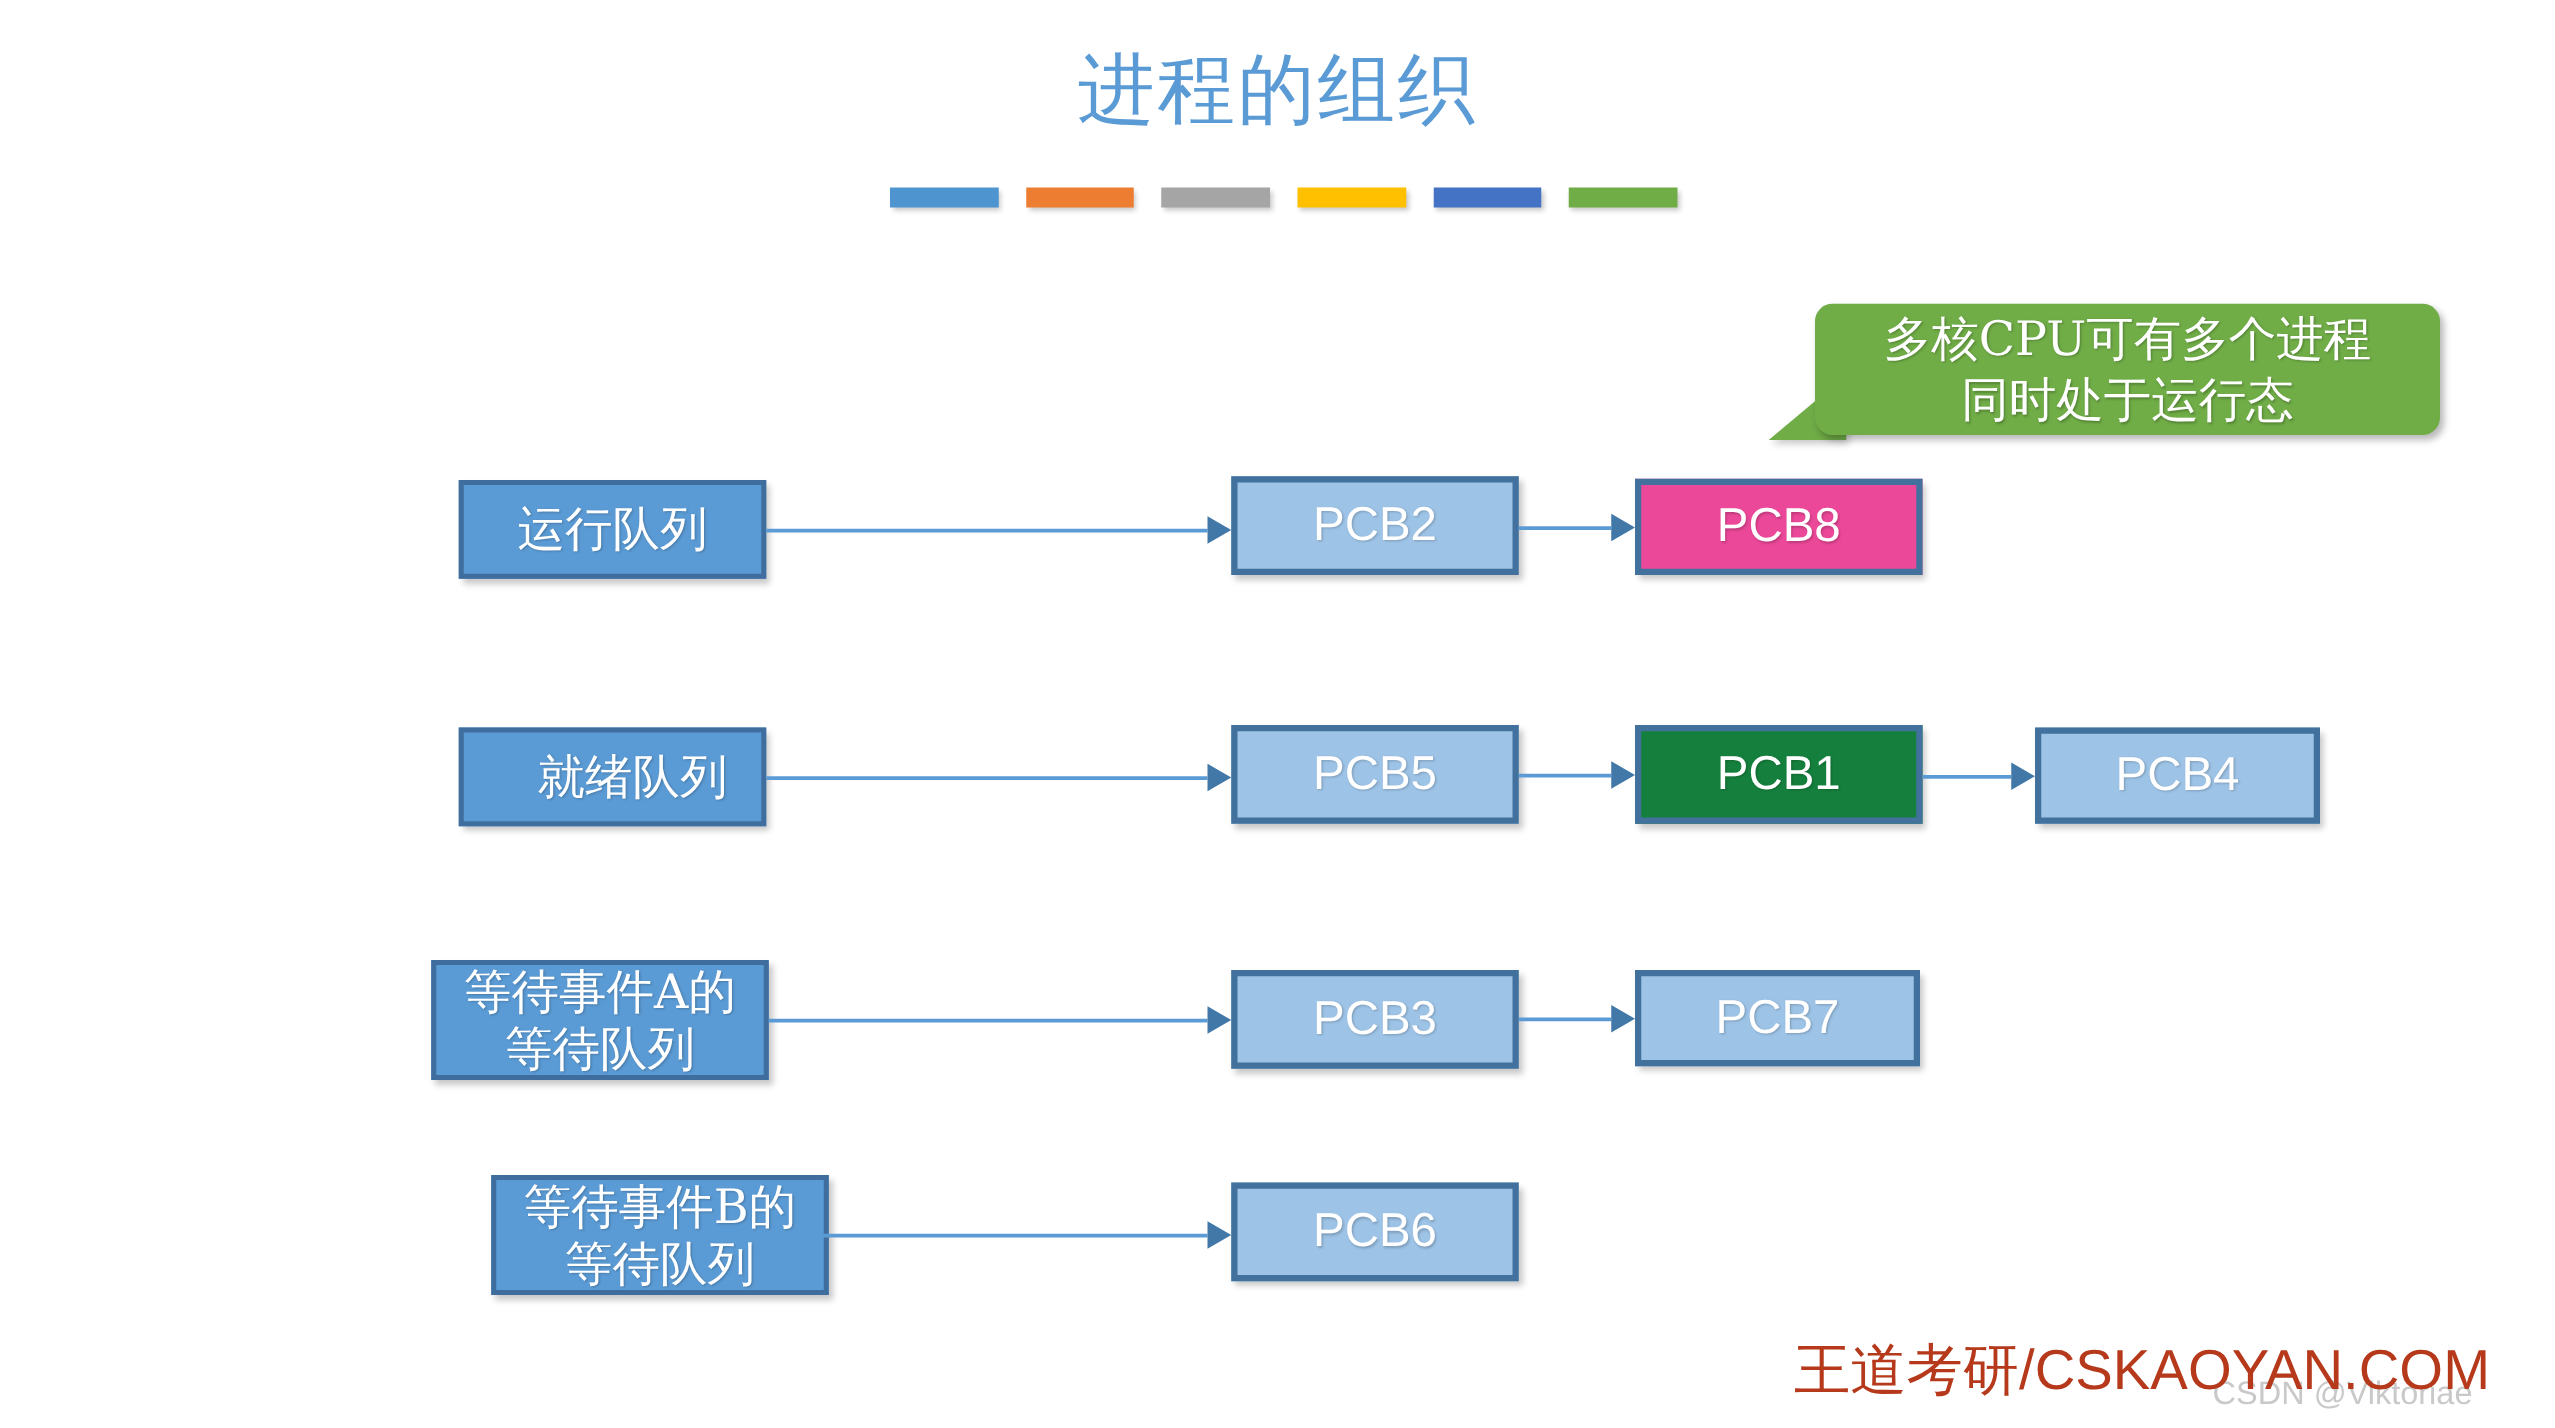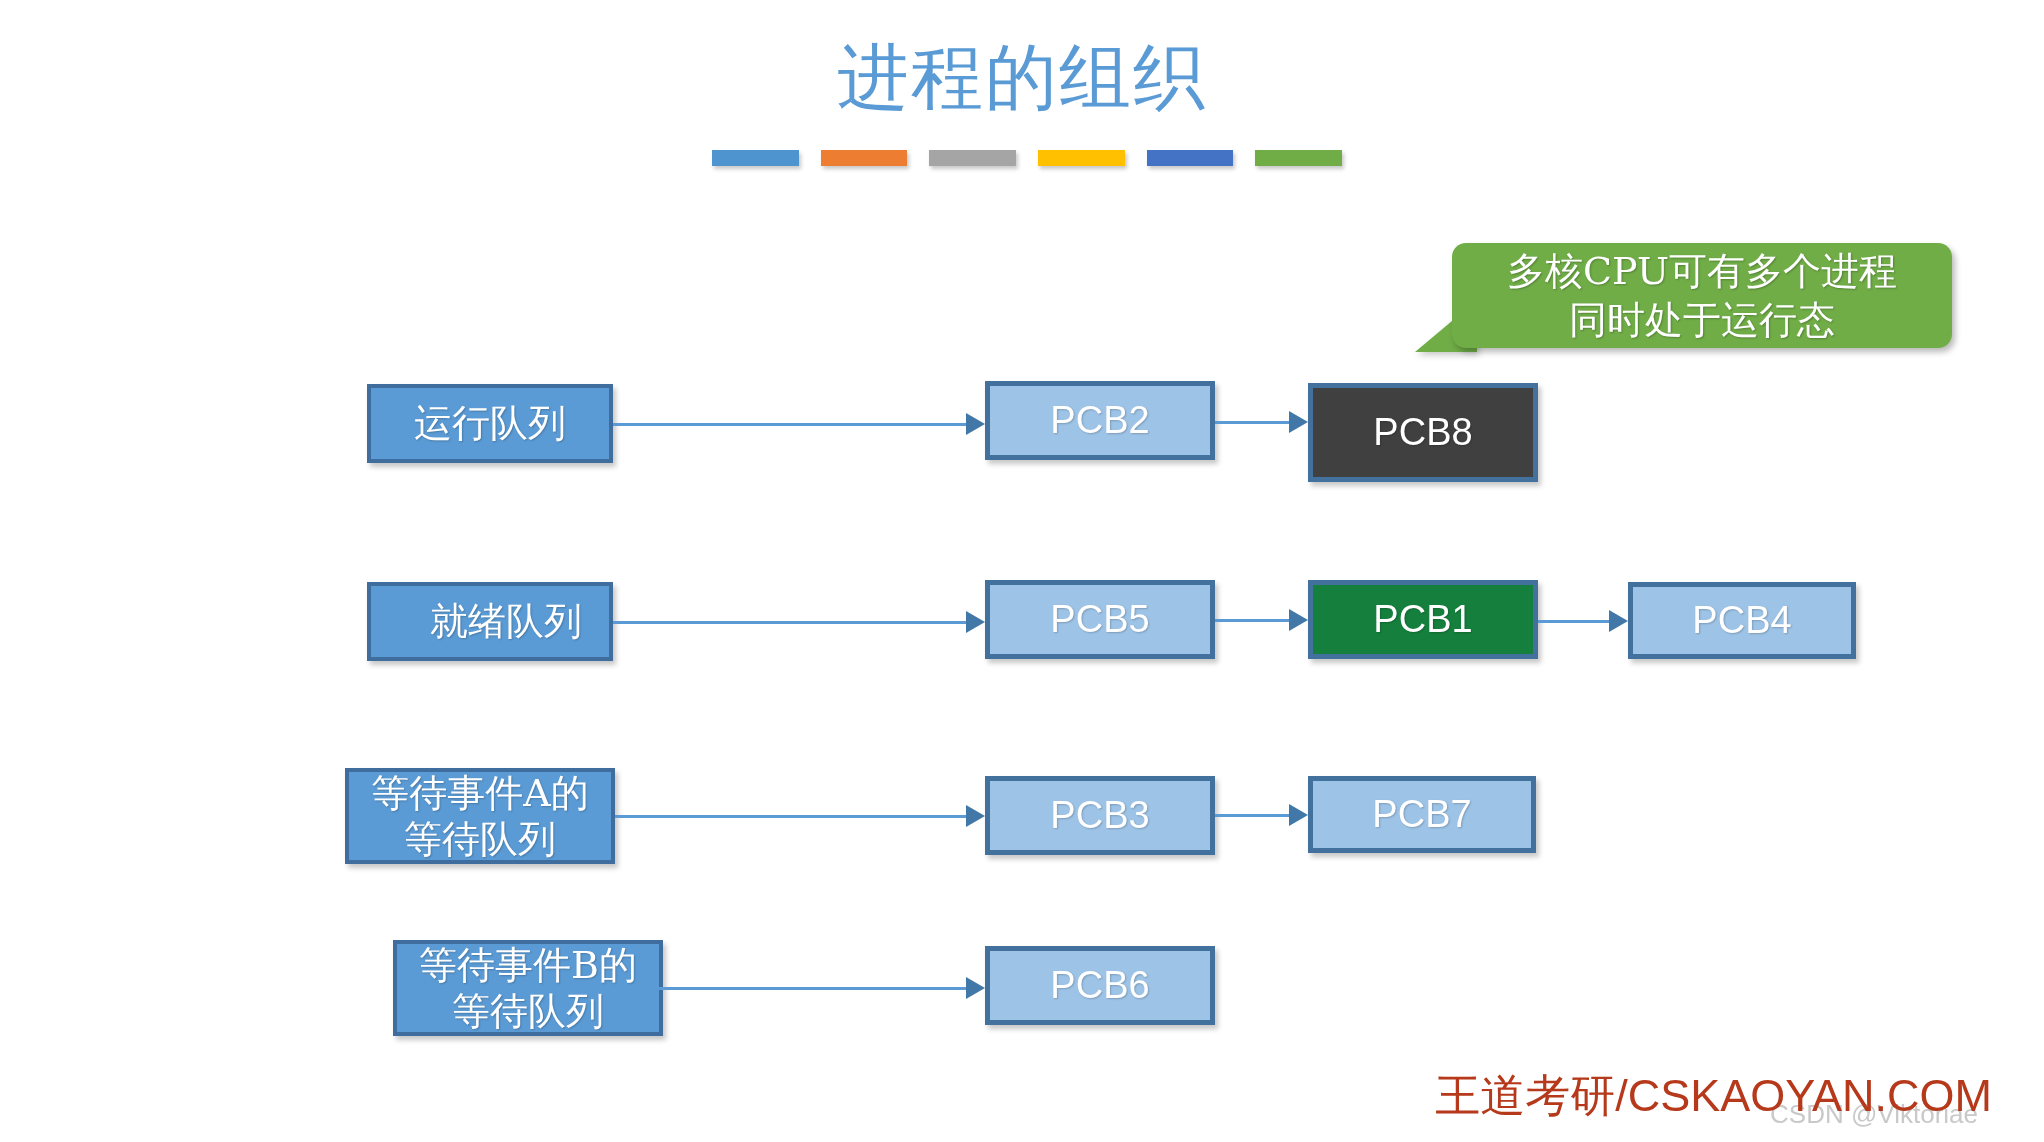--- a/index.html
+++ b/index.html
@@ -18,21 +18,21 @@
     overflow: hidden;
   }
 
   
   #title {
     position: absolute;
     left: 0;
     top: 38px;
     width: 2044px;
     text-align: center;
-    font-size: 72px;
+    font-size: 62px;
     line-height: 1.1;
     color: #5b9bd5;
     letter-spacing: 2px;
     font-family: "DejaVu Serif", "Liberation Serif", serif;
     white-space: nowrap;
   }
 
   
   #color-bars {
     position: absolute;
@@ -168,21 +168,21 @@
   <div id="callout" style="background: rgb(112, 173, 71);">
     <div id="callout-text" style="color: rgb(255, 255, 255);">多核CPU可有多个进程
 同时处于运行态</div>
   </div>
 
   <div id="diagram-layer">
       <div class="box queue-box" style="left: 367px; top: 384px; width: 246px; height: 79px; background: rgb(91, 155, 213); border-color: rgb(63, 110, 158);">运行队列</div>
       <div class="box pcb-box" style="left: 985px; top: 381px; width: 230px; height: 79px; background: rgb(157, 195, 230); border-color: rgb(65, 113, 156);">PCB2</div>
       <div class="connector" style="left: 613px; top: 422.5px; width: 353px; background: rgb(91, 155, 213);"></div>
       <div class="arrowhead" style="left: 966px; top: 412.5px; border-left-color: rgb(65, 120, 168);"></div>
-      <div class="box pcb-box" style="left: 1308px; top: 383px; width: 230px; height: 99px; background: #404040; border-color: rgb(65, 113, 156);">PCB8</div>
+      <div class="box pcb-box" style="left: 1308px; top: 383px; width: 230px; height: 77px; background: #ec4899; border-color: rgb(65, 113, 156);">PCB8</div>
       <div class="connector" style="left: 1215px; top: 420.5px; width: 74px; background: rgb(91, 155, 213);"></div>
       <div class="arrowhead" style="left: 1289px; top: 410.5px; border-left-color: rgb(65, 120, 168);"></div>
       <div class="box queue-box" style="left: 367px; top: 582px; width: 246px; height: 79px; background: rgb(91, 155, 213); border-color: rgb(63, 110, 158); padding-left: 32px;">就绪队列</div>
       <div class="box pcb-box" style="left: 985px; top: 580px; width: 230px; height: 79px; background: rgb(157, 195, 230); border-color: rgb(65, 113, 156);">PCB5</div>
       <div class="connector" style="left: 613px; top: 620.5px; width: 353px; background: rgb(91, 155, 213);"></div>
       <div class="arrowhead" style="left: 966px; top: 610.5px; border-left-color: rgb(65, 120, 168);"></div>
       <div class="box pcb-box" style="left: 1308px; top: 580px; width: 230px; height: 79px; background: #15803d; border-color: rgb(65, 113, 156);">PCB1</div>
       <div class="connector" style="left: 1215px; top: 618.5px; width: 74px; background: rgb(91, 155, 213);"></div>
       <div class="arrowhead" style="left: 1289px; top: 608.5px; border-left-color: rgb(65, 120, 168);"></div>
       <div class="box pcb-box" style="left: 1628px; top: 582px; width: 228px; height: 77px; background: rgb(157, 195, 230); border-color: rgb(65, 113, 156);">PCB4</div>

